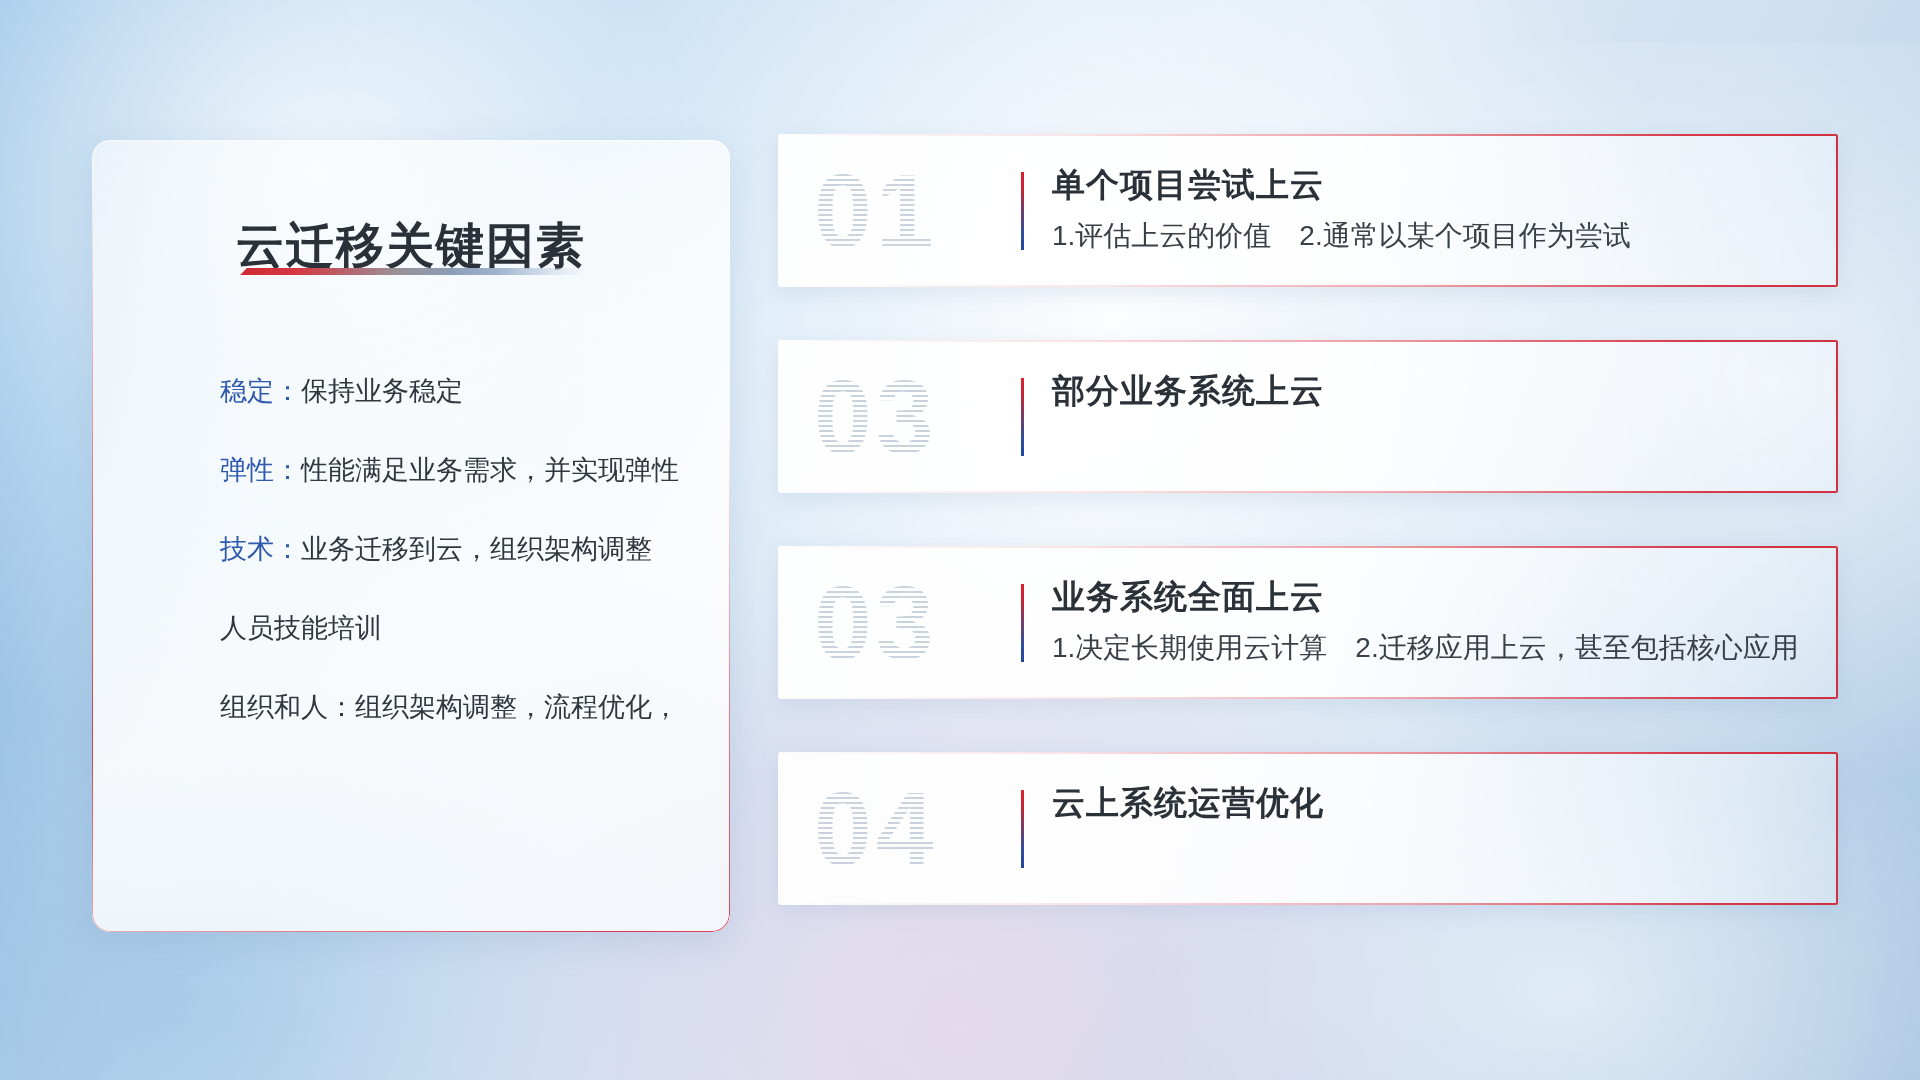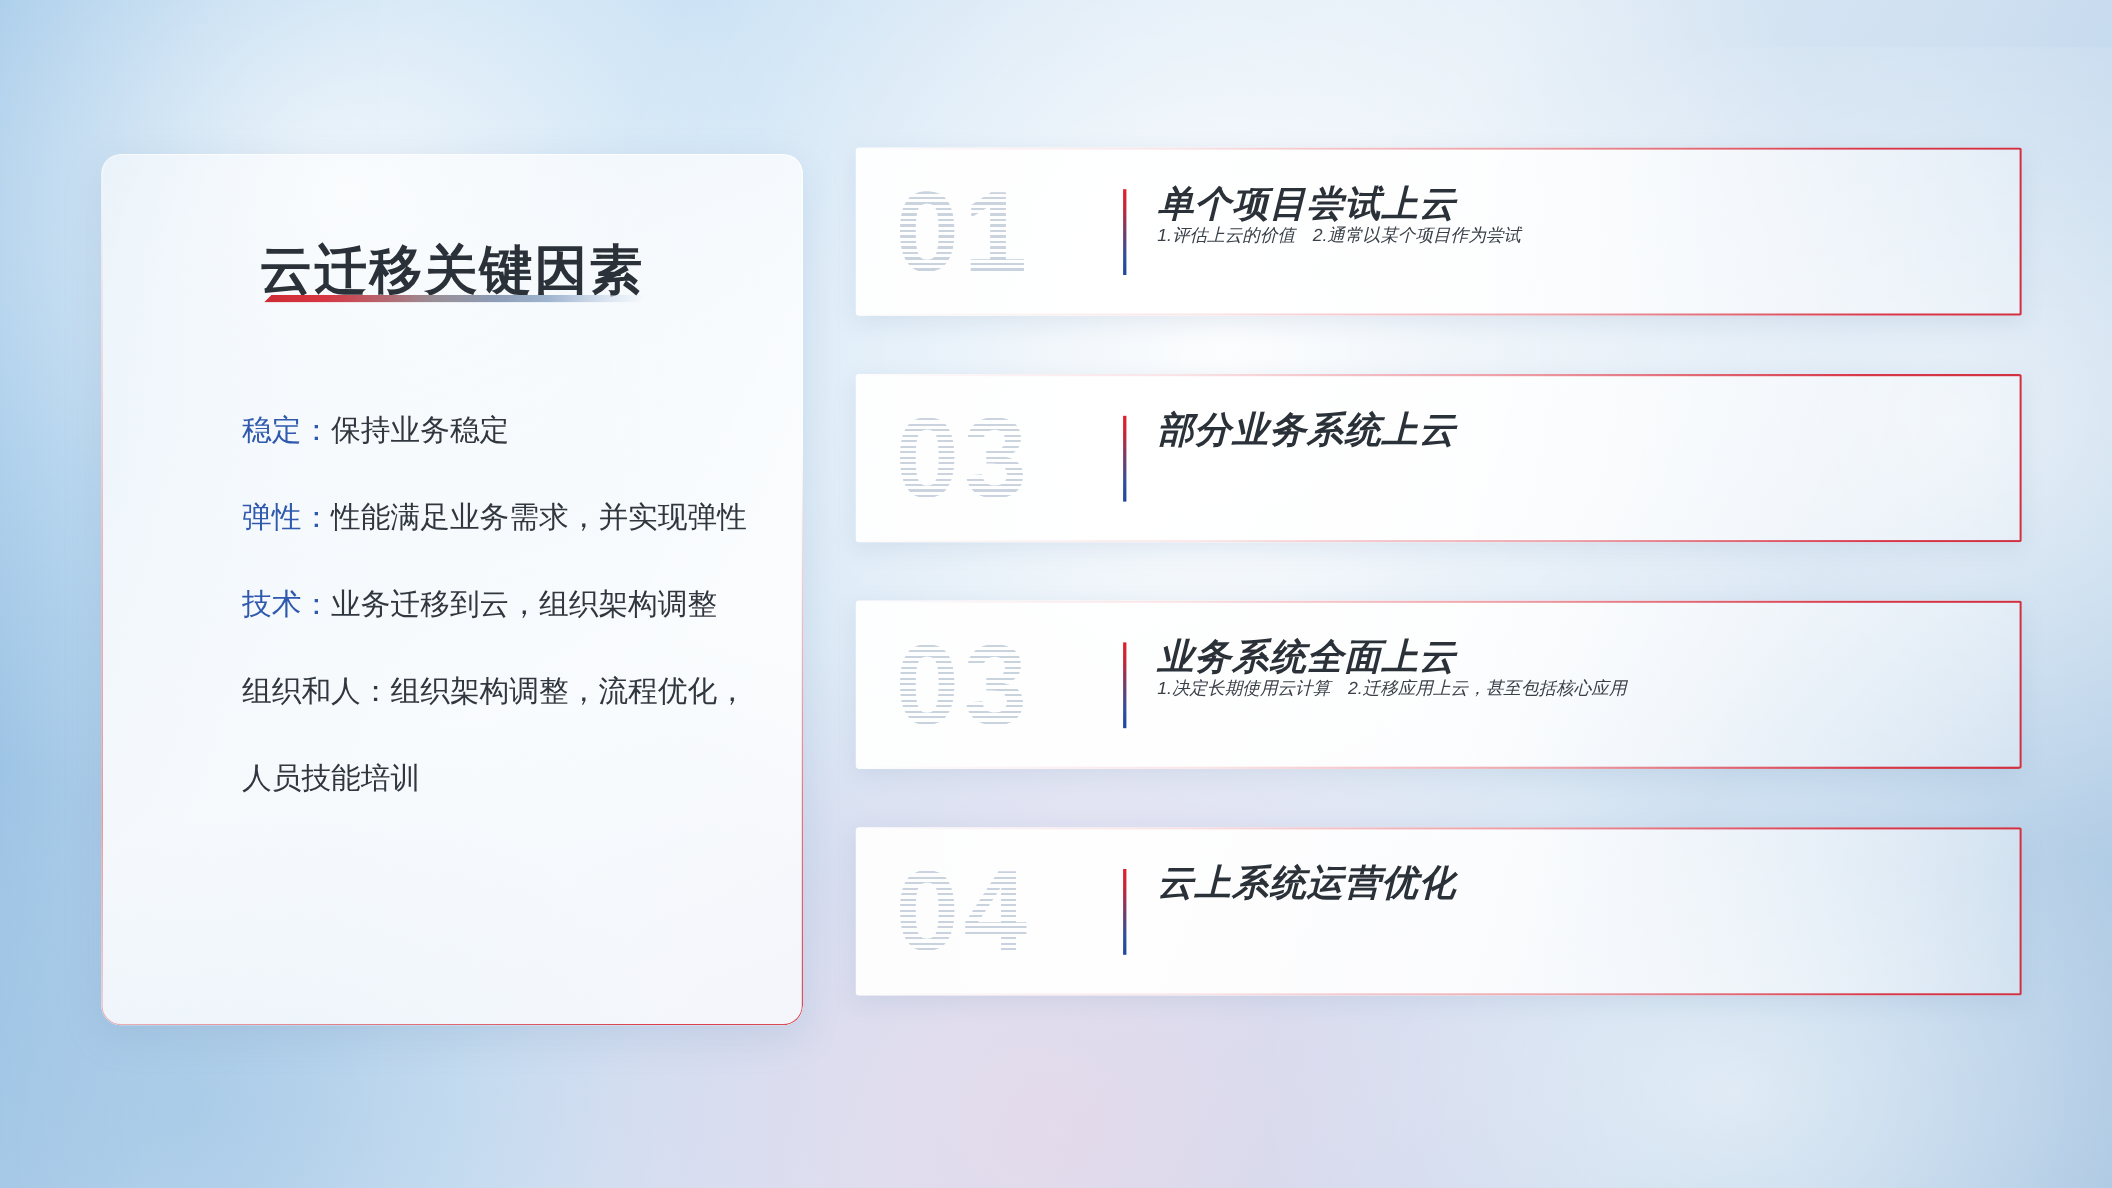--- a/index.html
+++ b/index.html
@@ -90,26 +90,26 @@
     font-size:104px;font-weight:bold;line-height:124px;text-align:left;
     color:#9fb0c4;letter-spacing:4px;opacity:.55;
     -webkit-mask-image:repeating-linear-gradient(180deg,#000 0px,#000 2px,rgba(0,0,0,0) 2px,rgba(0,0,0,0) 5px);
     mask-image:repeating-linear-gradient(180deg,#000 0px,#000 2px,rgba(0,0,0,0) 2px,rgba(0,0,0,0) 5px);
     user-select:none;
   }
   .card-divider{
     position:absolute;left:243px;top:38px;width:3px;height:78px;
     background:linear-gradient(180deg,#e01f2d 0%,#c62436 22%,#6b3f6e 52%,#2f4f9e 78%,#1f46a0 100%);
   }
-  .card-body{position:absolute;left:274px;top:30px;right:24px;font-style:italic;}
+  .card-body{position:absolute;left:274px;top:30px;right:24px;}
   .card-heading{
     font-size:33px;font-weight:bold;color:#2b3138;line-height:1.25;letter-spacing:1px;
   }
   .card-subtitle{
-    font-size:16px;color:#3a4048;line-height:1.3;white-space:nowrap;
+    margin-top:13px;font-size:28px;color:#3a4048;line-height:1.3;white-space:nowrap;
   }
 </style>
 </head>
 <body>
 
 <div id="bg">
   <div class="bg-base"></div>
   <div class="bg-streak"></div>
   <div class="bg-glow1"></div>
   <div class="bg-glow2"></div>
@@ -134,25 +134,25 @@
       <div class="factor-row">
         <span class="factor-label accent">弹性：</span><span class="factor-text">性能满足业务需求，并实现弹性</span>
       </div>
 
 
       <div class="factor-row">
         <span class="factor-label accent">技术：</span><span class="factor-text">业务迁移到云，组织架构调整</span>
       </div>
 
       <div class="factor-row">
+        <span class="factor-text">人员技能培训</span>
+      </div>
+
+      <div class="factor-row">
         <span class="factor-label">组织和人：</span><span class="factor-text">组织架构调整，流程优化，</span>
-      </div>
-
-      <div class="factor-row">
-        <span class="factor-text">人员技能培训</span>
       </div>
 
     </div>
   </section>
 
   <section id="cards">
 
     <article class="step-card">
       <div class="card-edge-top"></div>
       <div class="card-edge-right"></div>

